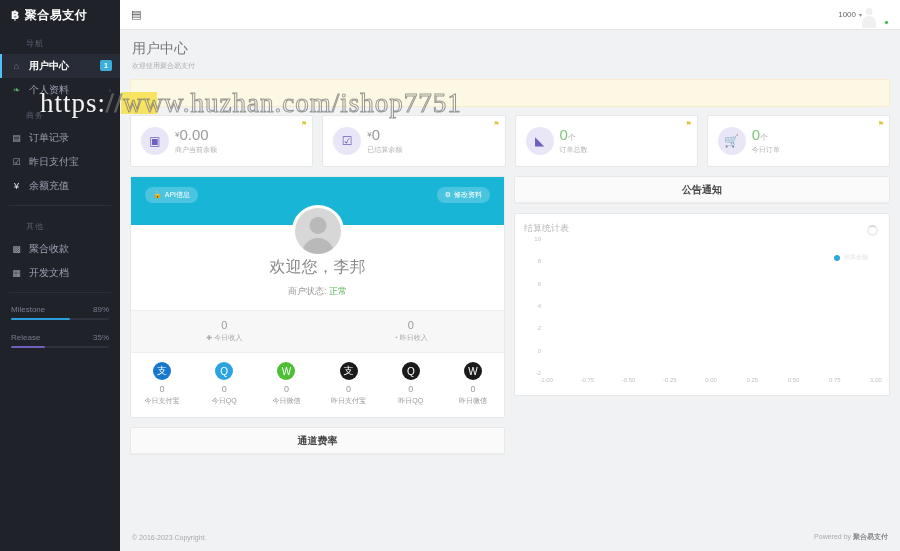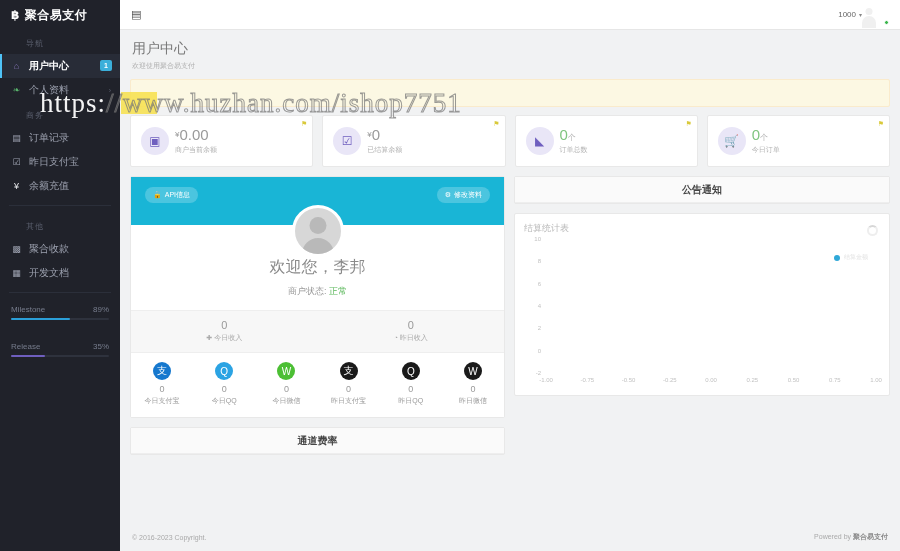--- a/index.html
+++ b/index.html
@@ -285,21 +285,21 @@
     <div class="progress-block">
       <div class="progress-head">
         <span>Milestone</span>
         <span>89%</span>
       </div>
       <div class="progress-track">
         <div class="progress-fill" id="pf0" style="width: 60%; background: rgb(43, 159, 216);"></div>
       </div>
     </div>
 
-    <div class="progress-block" style="margin-top:9px">
+    <div class="progress-block" style="">
       <div class="progress-head">
         <span>Release</span>
         <span>35%</span>
       </div>
       <div class="progress-track">
         <div class="progress-fill" id="pf1" style="width: 35%; background: rgb(111, 95, 191);"></div>
       </div>
     </div>
   </aside>
 

